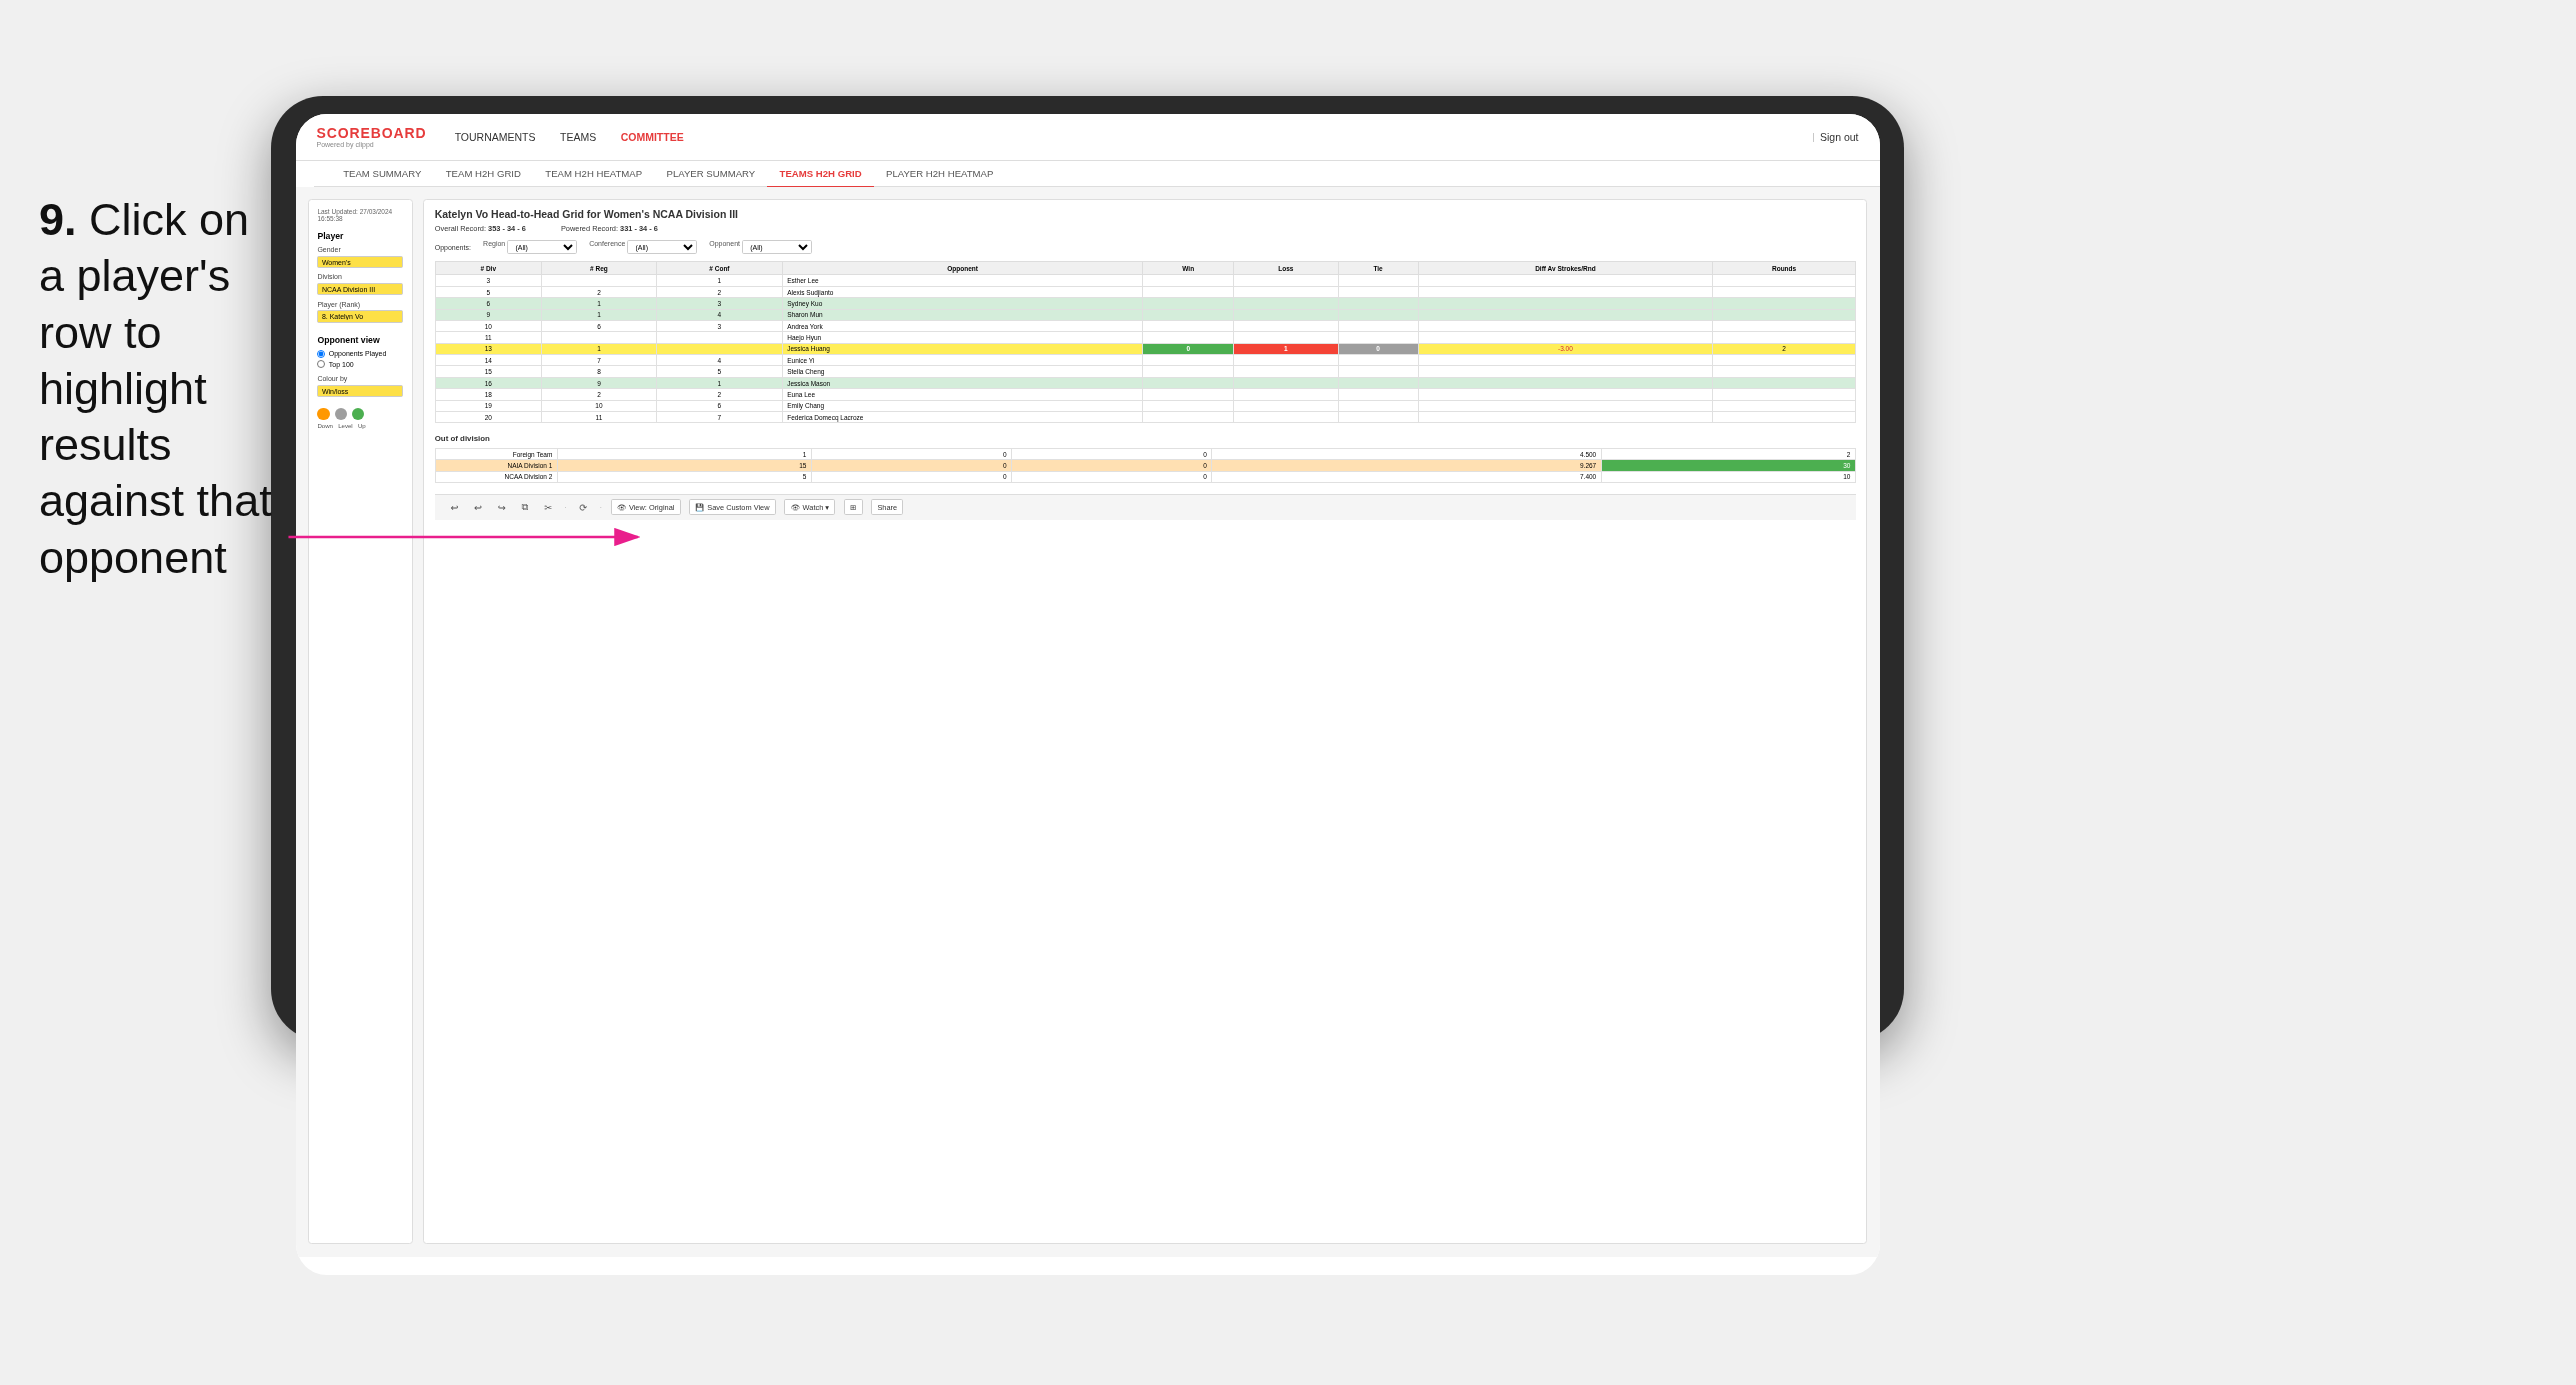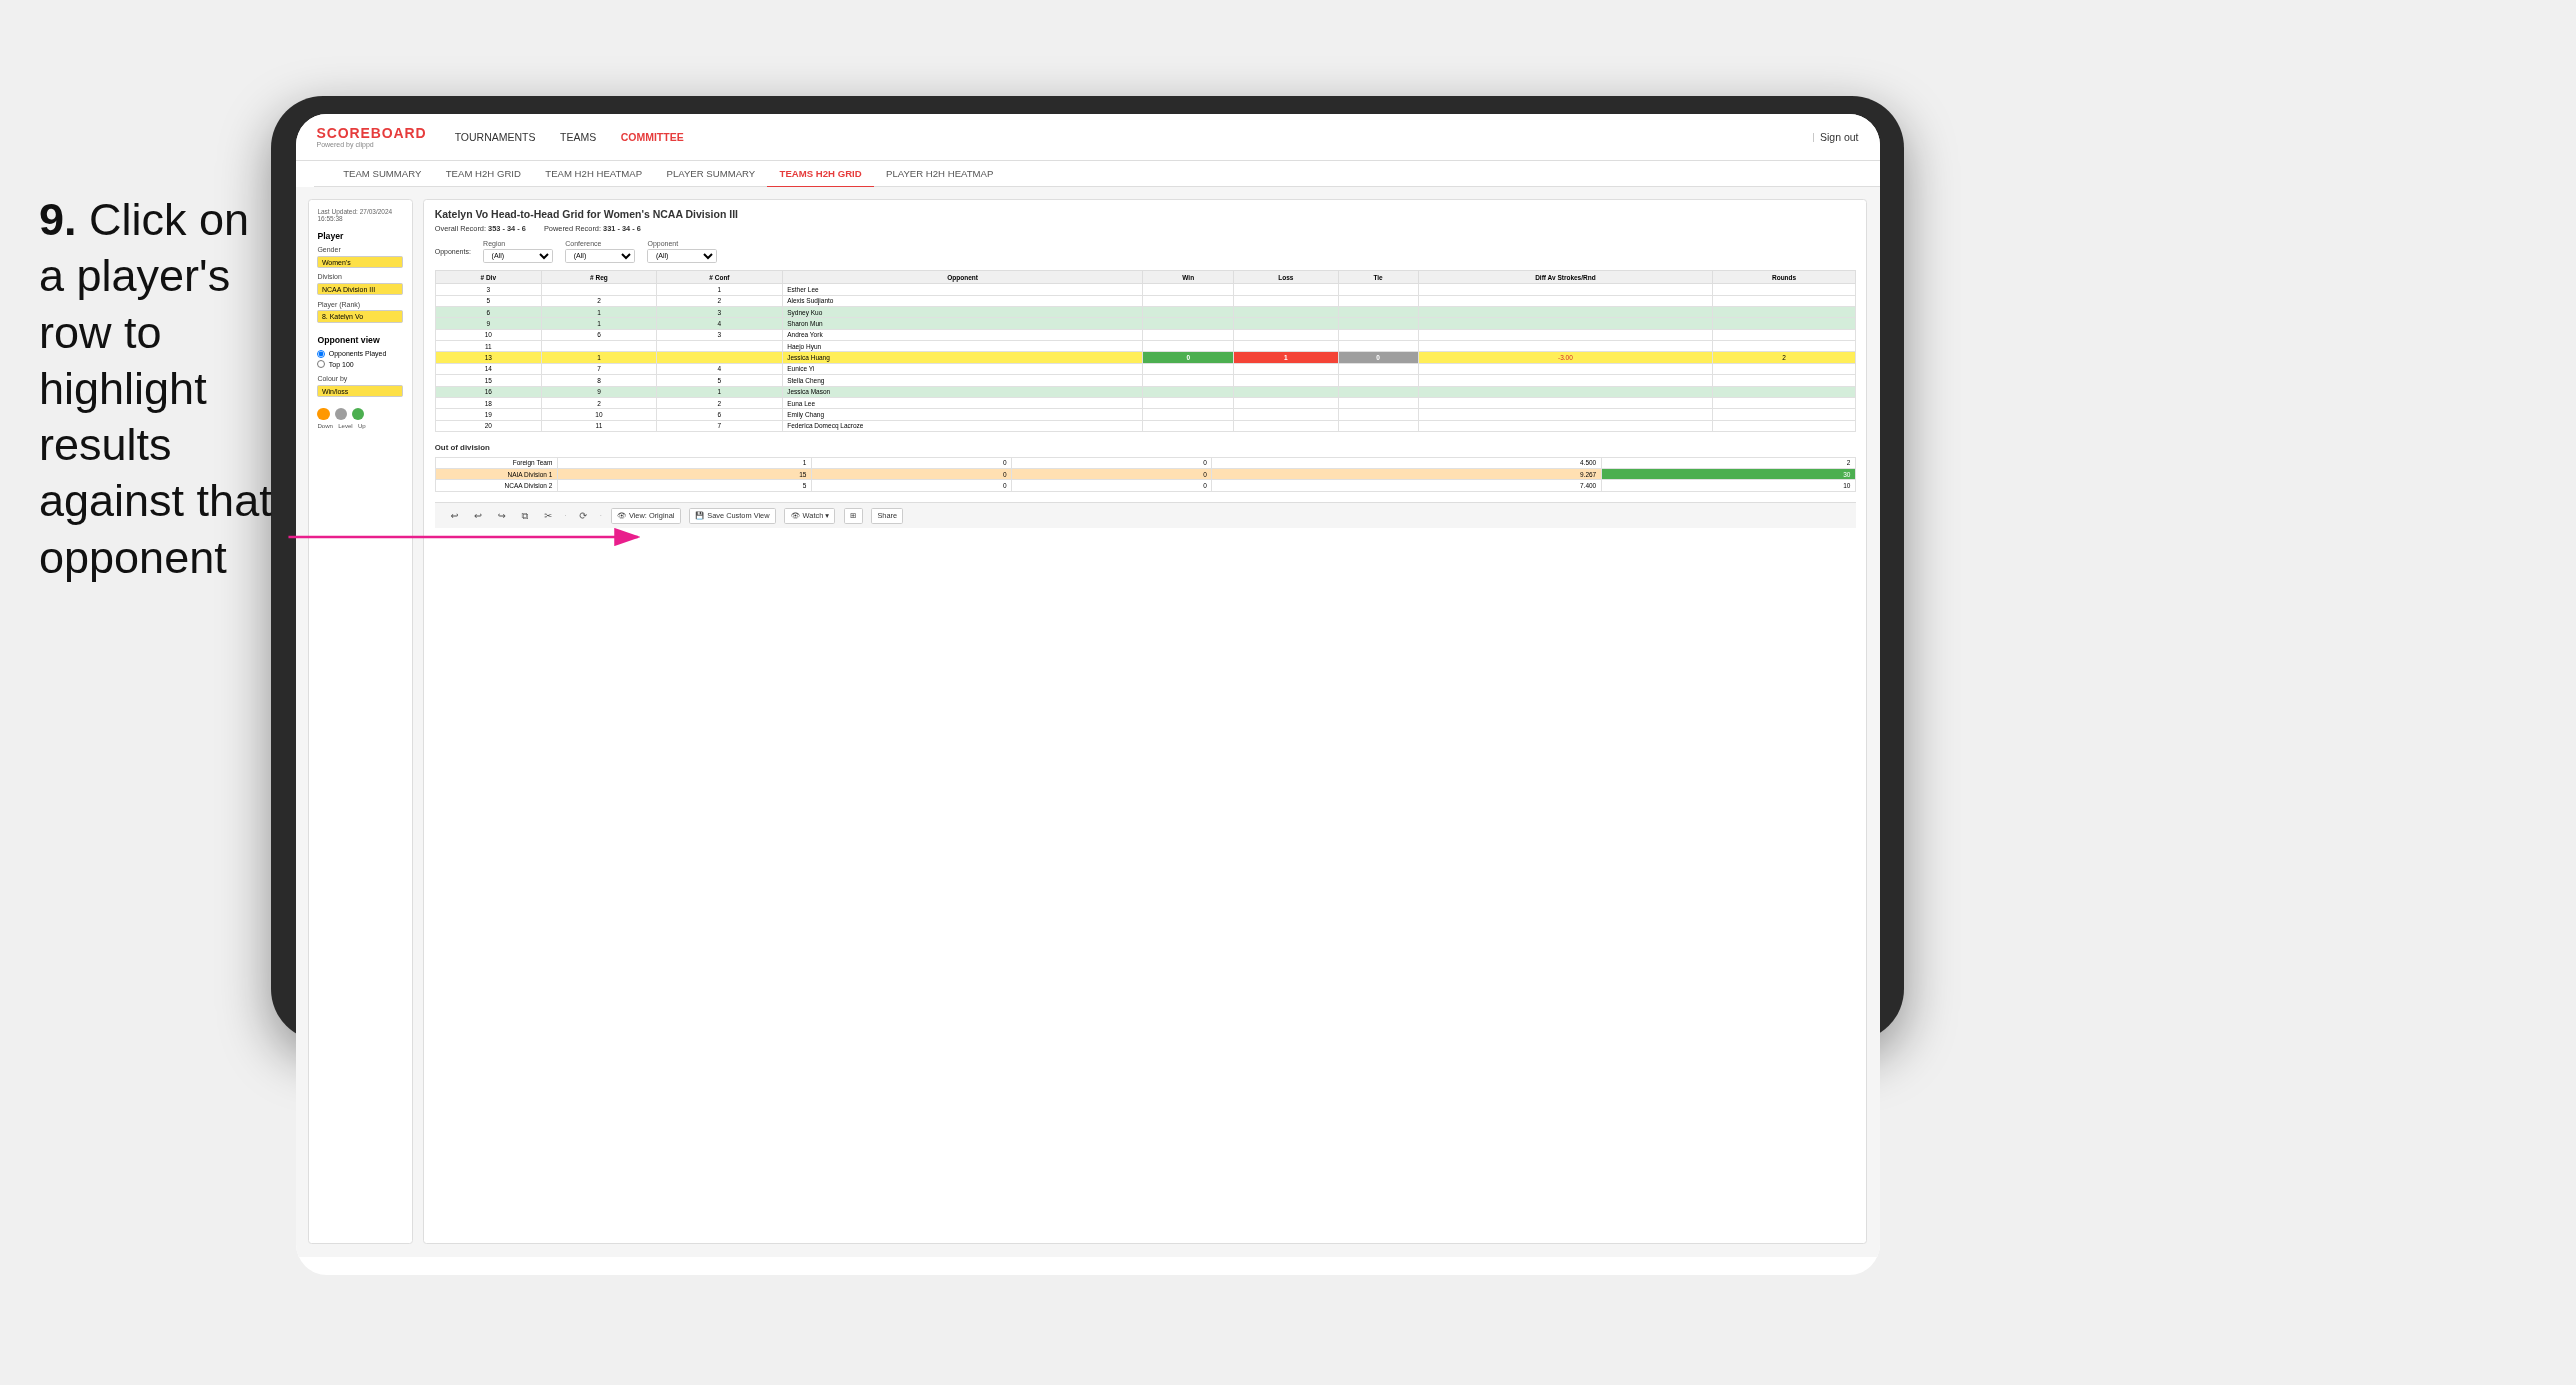--- a/index.html
+++ b/index.html
@@ -225,41 +225,41 @@
 
     .grid-title {
       font-size: 10.5px;
       font-weight: bold;
       color: #333;
       margin-bottom: 3.5px;
     }
 
     .grid-records {
       display: flex;
-      gap: 18px;
+      gap: 35px;
       font-size: 7.4px;
       color: #333;
       margin-bottom: 7px;
     }
 
     .grid-records span strong {
       font-weight: bold;
     }
 
     
     .filter-row {
       display: flex;
       gap: 12.2px;
       margin-bottom: 7px;
       align-items: flex-end;
     }
 
     .filter-group {
       display: flex;
-      flex-direction: column;
+      flex-direction: row;
       gap: 1.7px;
     }
 
     .filter-label {
       font-size: 7px;
       color: #555;
     }
 
     .filter-dropdown {
       font-size: 7px;

